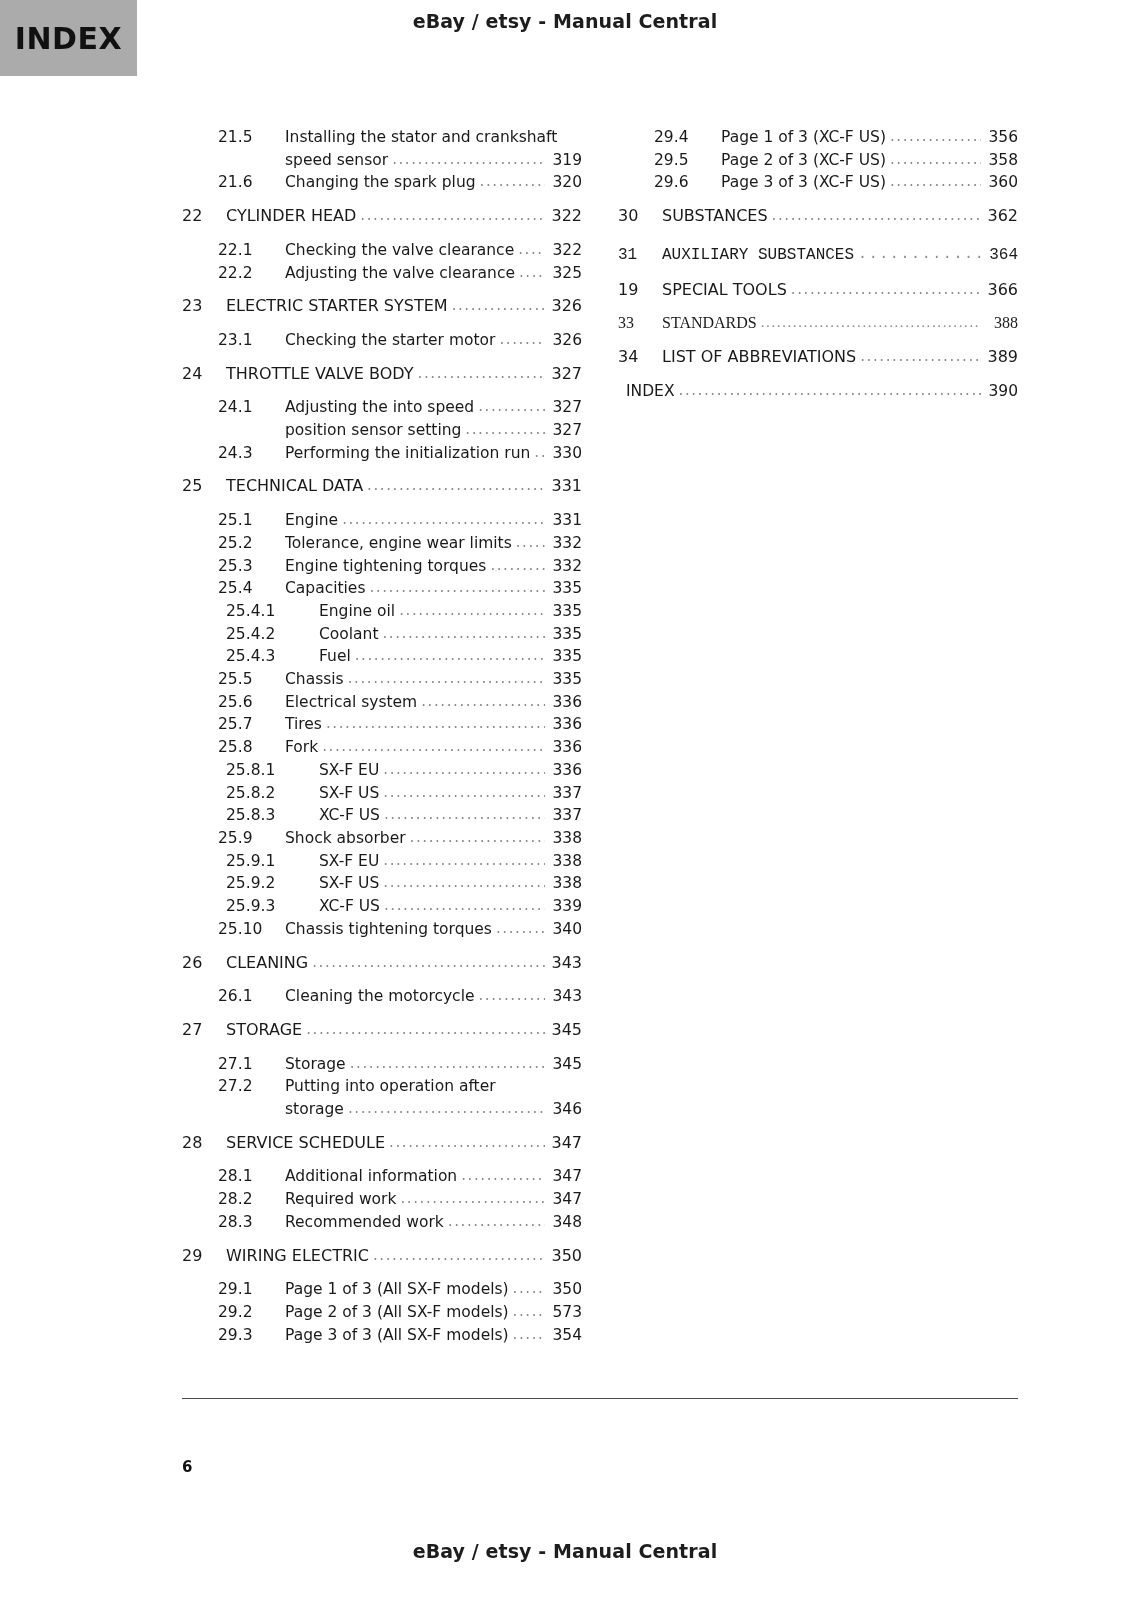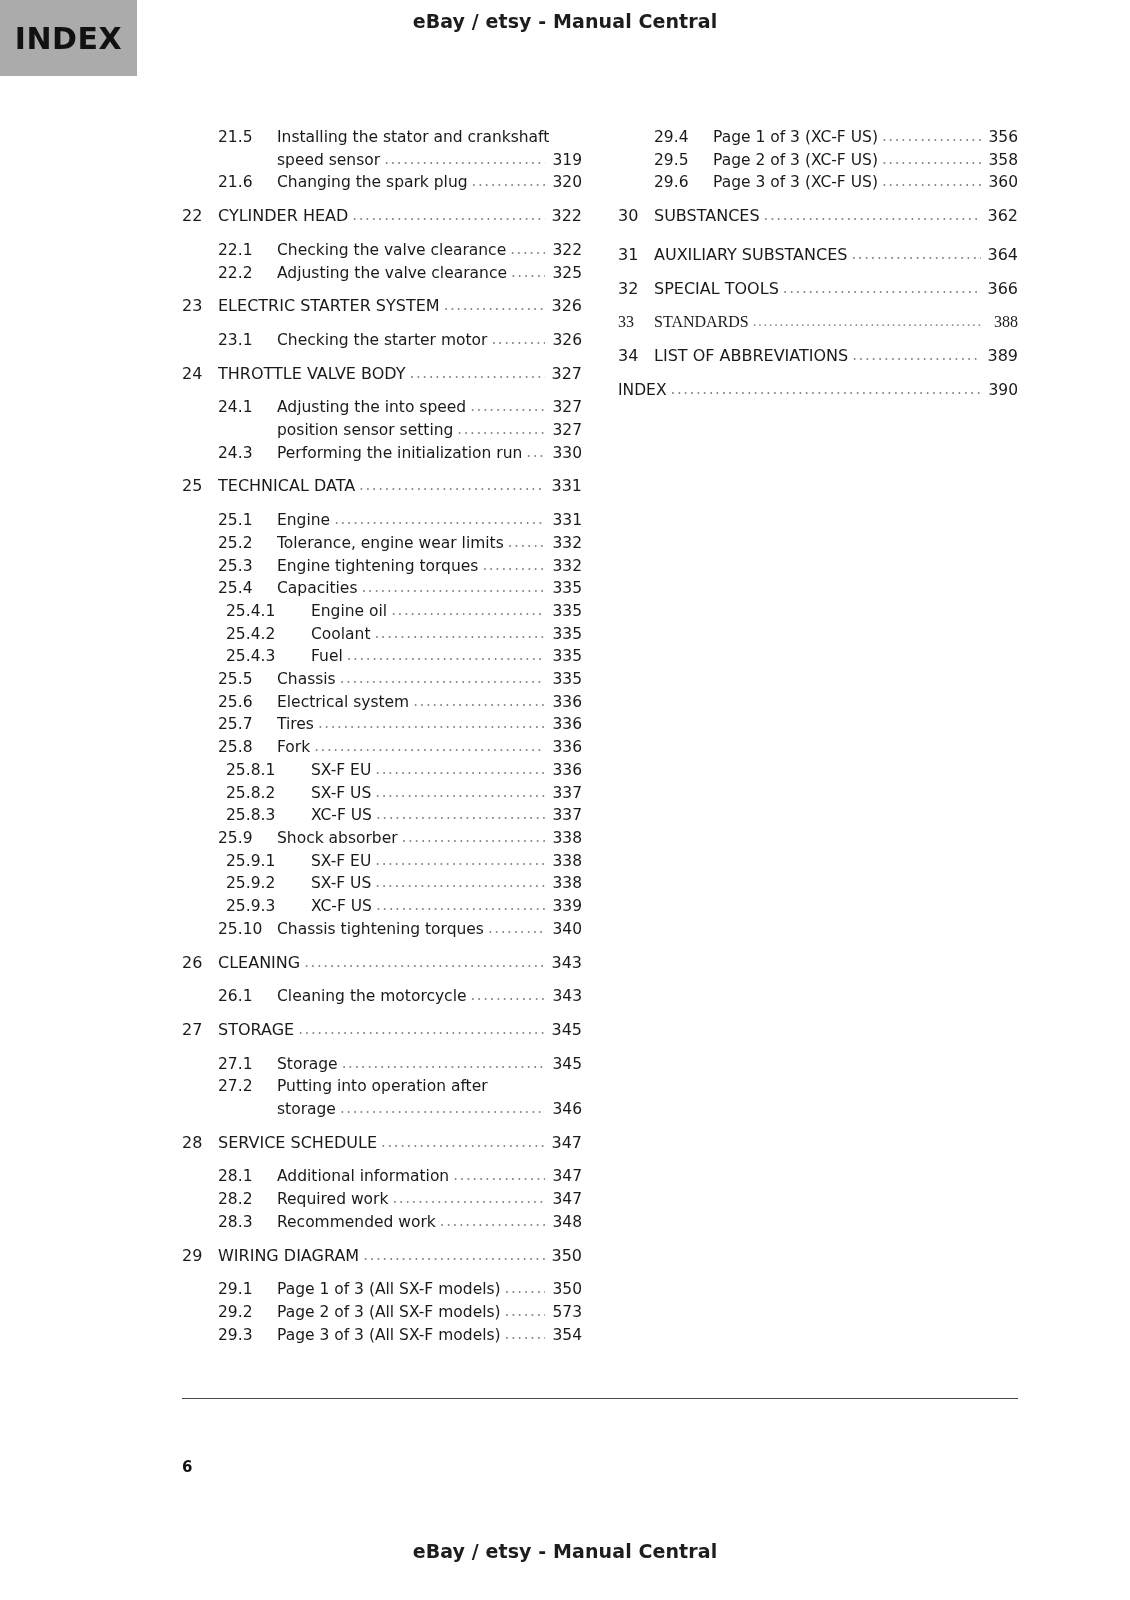--- a/index.html
+++ b/index.html
@@ -72,20 +72,21 @@
     flex: 0 0 400px;
   }
 
   .toc-row {
     display: flex;
     align-items: baseline;
     font-size: 15.5px;
     line-height: 22.7px;
     color: #1a1a1a;
     white-space: nowrap;
+    gap: 8px;
   }
   
   .toc-row.lvl1 {
     font-size: 16px;
   }
   .toc-row.lvl1 .num {
     width: 36px;
     flex: 0 0 36px;
   }
   .toc-row.lvl1 .title-wrap {
@@ -528,21 +529,21 @@
         <span class="num">28.3</span>
         <span class="title-wrap">
           <span class="title">Recommended work</span>
           <span class="leader">........................................................................................................................</span>
           <span class="page">348</span>
         </span>
       </div>
       <div class="toc-row lvl1 gap-before gap-after">
         <span class="num">29</span>
         <span class="title-wrap">
-          <span class="title">WIRING DIAGRAM</span>
+          <span class="title">WIRING ELECTRIC</span>
           <span class="leader">........................................................................................................................</span>
           <span class="page">350</span>
         </span>
       </div>
       <div class="toc-row lvl2">
         <span class="num">29.1</span>
         <span class="title-wrap">
           <span class="title">Page 1 of 3 (All SX-F models)</span>
           <span class="leader">........................................................................................................................</span>
           <span class="page">350</span>
@@ -591,30 +592,30 @@
         </span>
       </div>
       <div class="toc-row lvl1 gap-before gap-after">
         <span class="num">30</span>
         <span class="title-wrap">
           <span class="title">SUBSTANCES</span>
           <span class="leader">........................................................................................................................</span>
           <span class="page">362</span>
         </span>
       </div>
-      <div class="toc-row lvl1 gap-before gap-after" style="margin-top: 16px;">
+      <div class="toc-row lvl1 gap-before gap-after" style="margin-top: 16px; font-family: Liberation Mono, monospace;">
         <span class="num">31</span>
         <span class="title-wrap">
           <span class="title">AUXILIARY SUBSTANCES</span>
           <span class="leader">........................................................................................................................</span>
           <span class="page">364</span>
         </span>
       </div>
       <div class="toc-row lvl1 gap-before gap-after" style="margin-top: 0px;">
-        <span class="num">32</span>
+        <span class="num">19</span>
         <span class="title-wrap">
           <span class="title">SPECIAL TOOLS</span>
           <span class="leader">........................................................................................................................</span>
           <span class="page">366</span>
         </span>
       </div>
       <div class="toc-row lvl1 gap-before gap-after" style="margin-top: 0px; font-family: Liberation Serif, serif;">
         <span class="num">33</span>
         <span class="title-wrap">
           <span class="title">STANDARDS</span>

